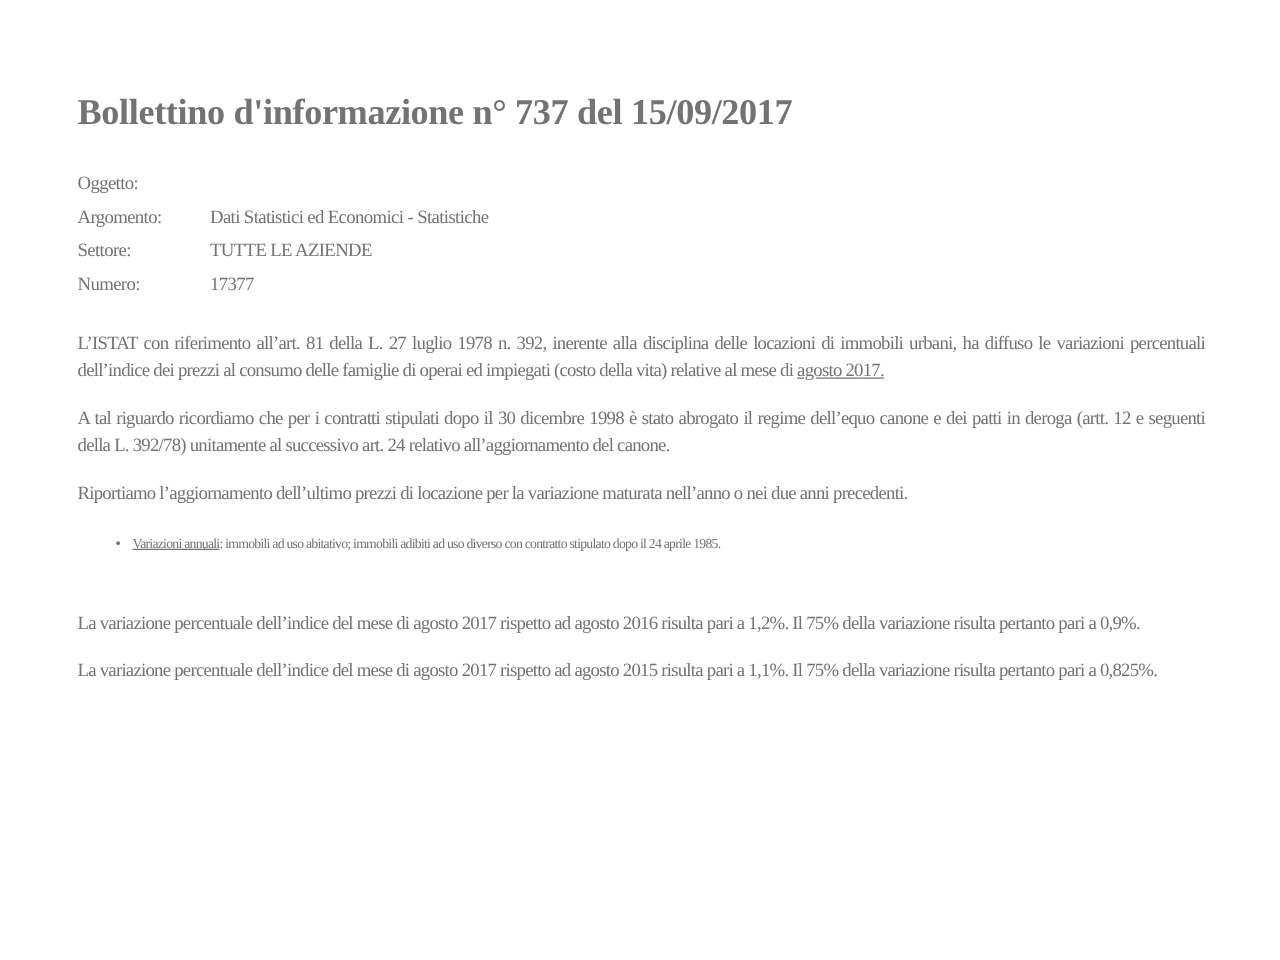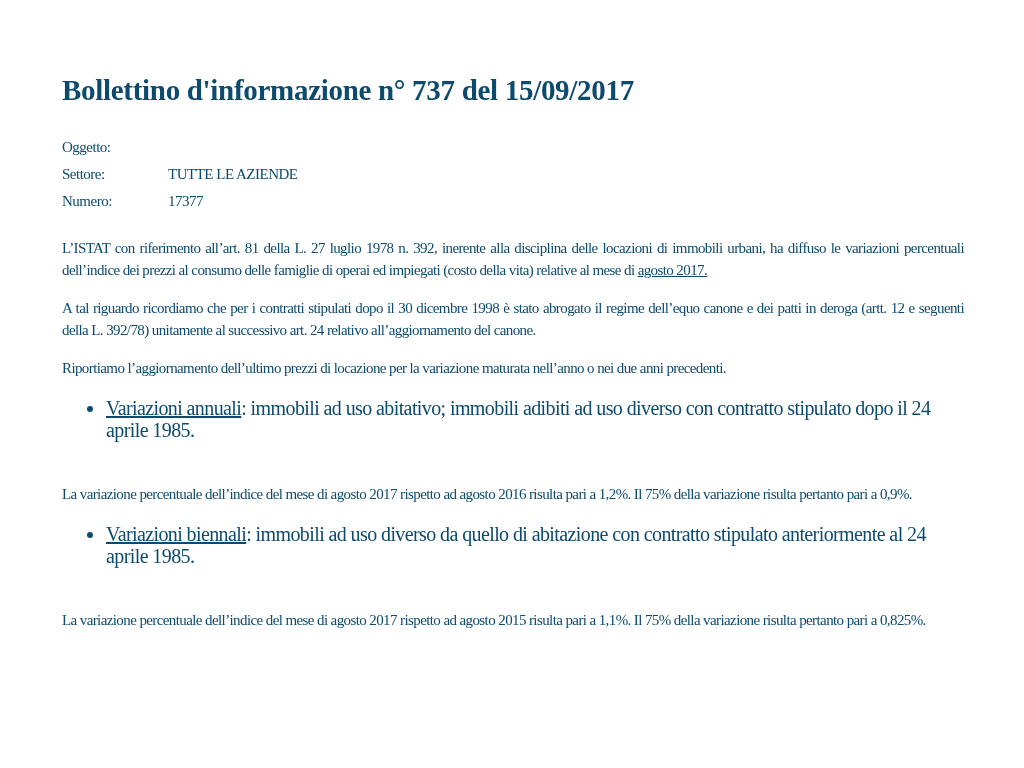--- a/index.html
+++ b/index.html
@@ -5,21 +5,21 @@
   html, body {
     margin: 0;
     padding: 0;
     background: #ffffff;
   }
   .page {
     position: relative;
     width: 1024px;
     height: 768px;
     background: #ffffff;
-    color: #0c4a6e;
+    color: #737373;
     font-family: "Liberation Serif", serif;
     box-sizing: border-box;
     padding: 75px 60px 0 62px;
     overflow: hidden;
   }
   .doc-title {
     font-size: 29px;
     font-weight: bold;
     letter-spacing: -0.3px;
     margin: 0 0 27px 0;
@@ -47,21 +47,21 @@
     letter-spacing: -0.6px;
     text-align: justify;
     margin: 0 0 16px 0;
   }
   ul.bullets {
     margin: 18px 0 42px 0;
     padding-left: 44px;
     list-style-type: disc;
   }
   ul.bullets li {
-    font-size: 20px;
+    font-size: 11px;
     line-height: 22px;
     letter-spacing: -0.6px;
   }
   .u {
     text-decoration: underline;
   }
   .bu {
     font-weight: normal;
     text-decoration: underline;
   }
@@ -69,20 +69,24 @@
 </head>
 <body>
 
 <div class="page">
 
   <h1 class="doc-title">Bollettino d'informazione n° 737 del 15/09/2017</h1>
 
   <div class="meta">
     <div class="meta-row">
       <span class="meta-label">Oggetto:</span>
+    </div>
+    <div class="meta-row">
+      <span class="meta-label">Argomento:</span>
+      <span class="meta-value">Dati Statistici ed Economici - Statistiche</span>
     </div>
     <div class="meta-row">
       <span class="meta-label">Settore:</span>
       <span class="meta-value">TUTTE LE AZIENDE</span>
     </div>
     <div class="meta-row">
       <span class="meta-label">Numero:</span>
       <span class="meta-value">17377</span>
     </div>
   </div>
@@ -95,21 +99,18 @@
 
 
     <p><span>Riportiamo l’aggiornamento dell’ultimo prezzi di locazione per la variazione maturata nell’anno o nei due anni precedenti.</span></p>
 
     <ul class="bullets">
       <li><span class="u">Variazioni annuali</span><span>: immobili ad uso abitativo; immobili adibiti ad uso diverso con contratto stipulato dopo il 24 aprile 1985.</span></li>
     </ul>
 
     <p><span>La variazione percentuale dell’indice del mese di agosto 2017 rispetto ad agosto 2016 risulta pari a 1,2%. Il 75% della variazione risulta pertanto pari a 0,9%.</span></p>
 
-    <ul class="bullets">
-      <li><span class="u">Variazioni biennali</span><span>: immobili ad uso diverso da quello di abitazione con contratto stipulato anteriormente al 24 aprile 1985.</span></li>
-    </ul>
 
     <p><span>La variazione percentuale dell’indice del mese di agosto 2017 rispetto ad agosto 2015 risulta pari a 1,1%. Il 75% della variazione risulta pertanto pari a 0,825%.</span></p>
 
   </div>
 
 </div>
 
 </body></html>

